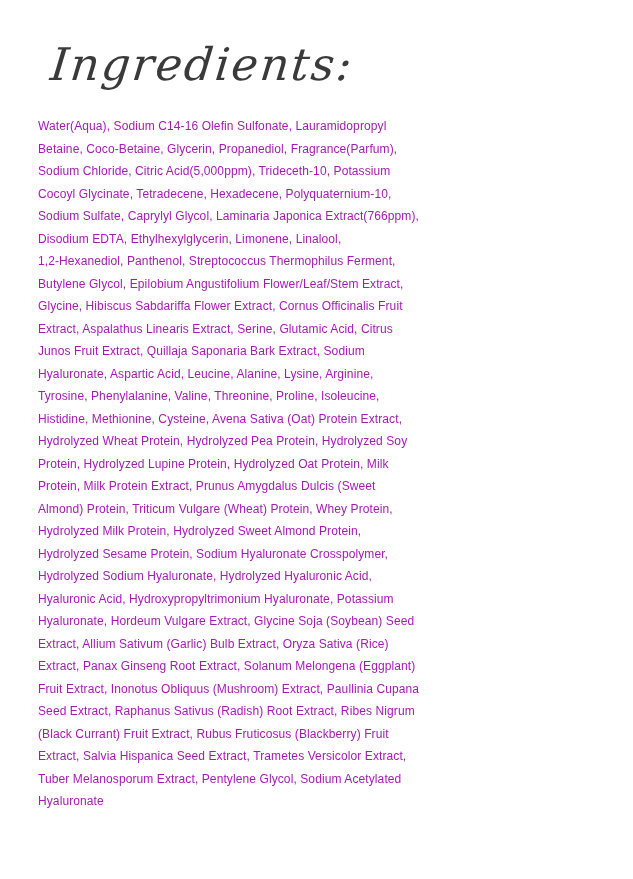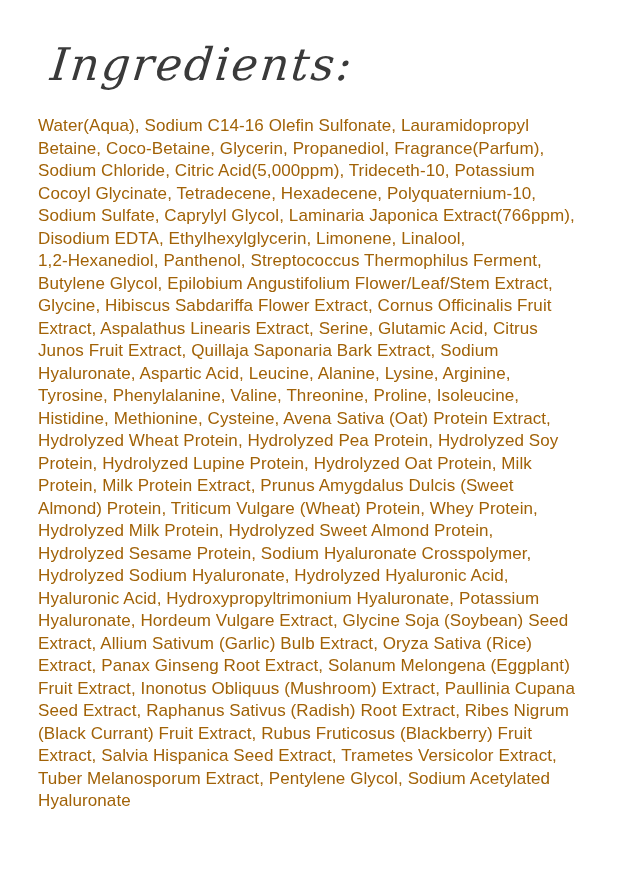--- a/index.html
+++ b/index.html
@@ -25,24 +25,24 @@
     font-style: italic;
     font-weight: 400;
     font-size: 45px;
     letter-spacing: 2px;
     color: #3a3a3a;
     margin: 10px 0 24px 10px;
     transform: skewX(-6deg);
     transform-origin: left bottom;
   }
   .ingredients {
-    font-size: 17px;
+    font-size: 12px;
     line-height: 22.5px;
     letter-spacing: 0.1px;
-    color: #a16207;
+    color: #a21caf;
     white-space: pre-line;
     max-width: 575px;
   }
 </style>
 </head>
 <body>
 
 <div class="page">
   <h1 class="heading">Ingredients:</h1>
   <div class="ingredients">Water(Aqua), Sodium C14-16 Olefin Sulfonate, Lauramidopropyl

